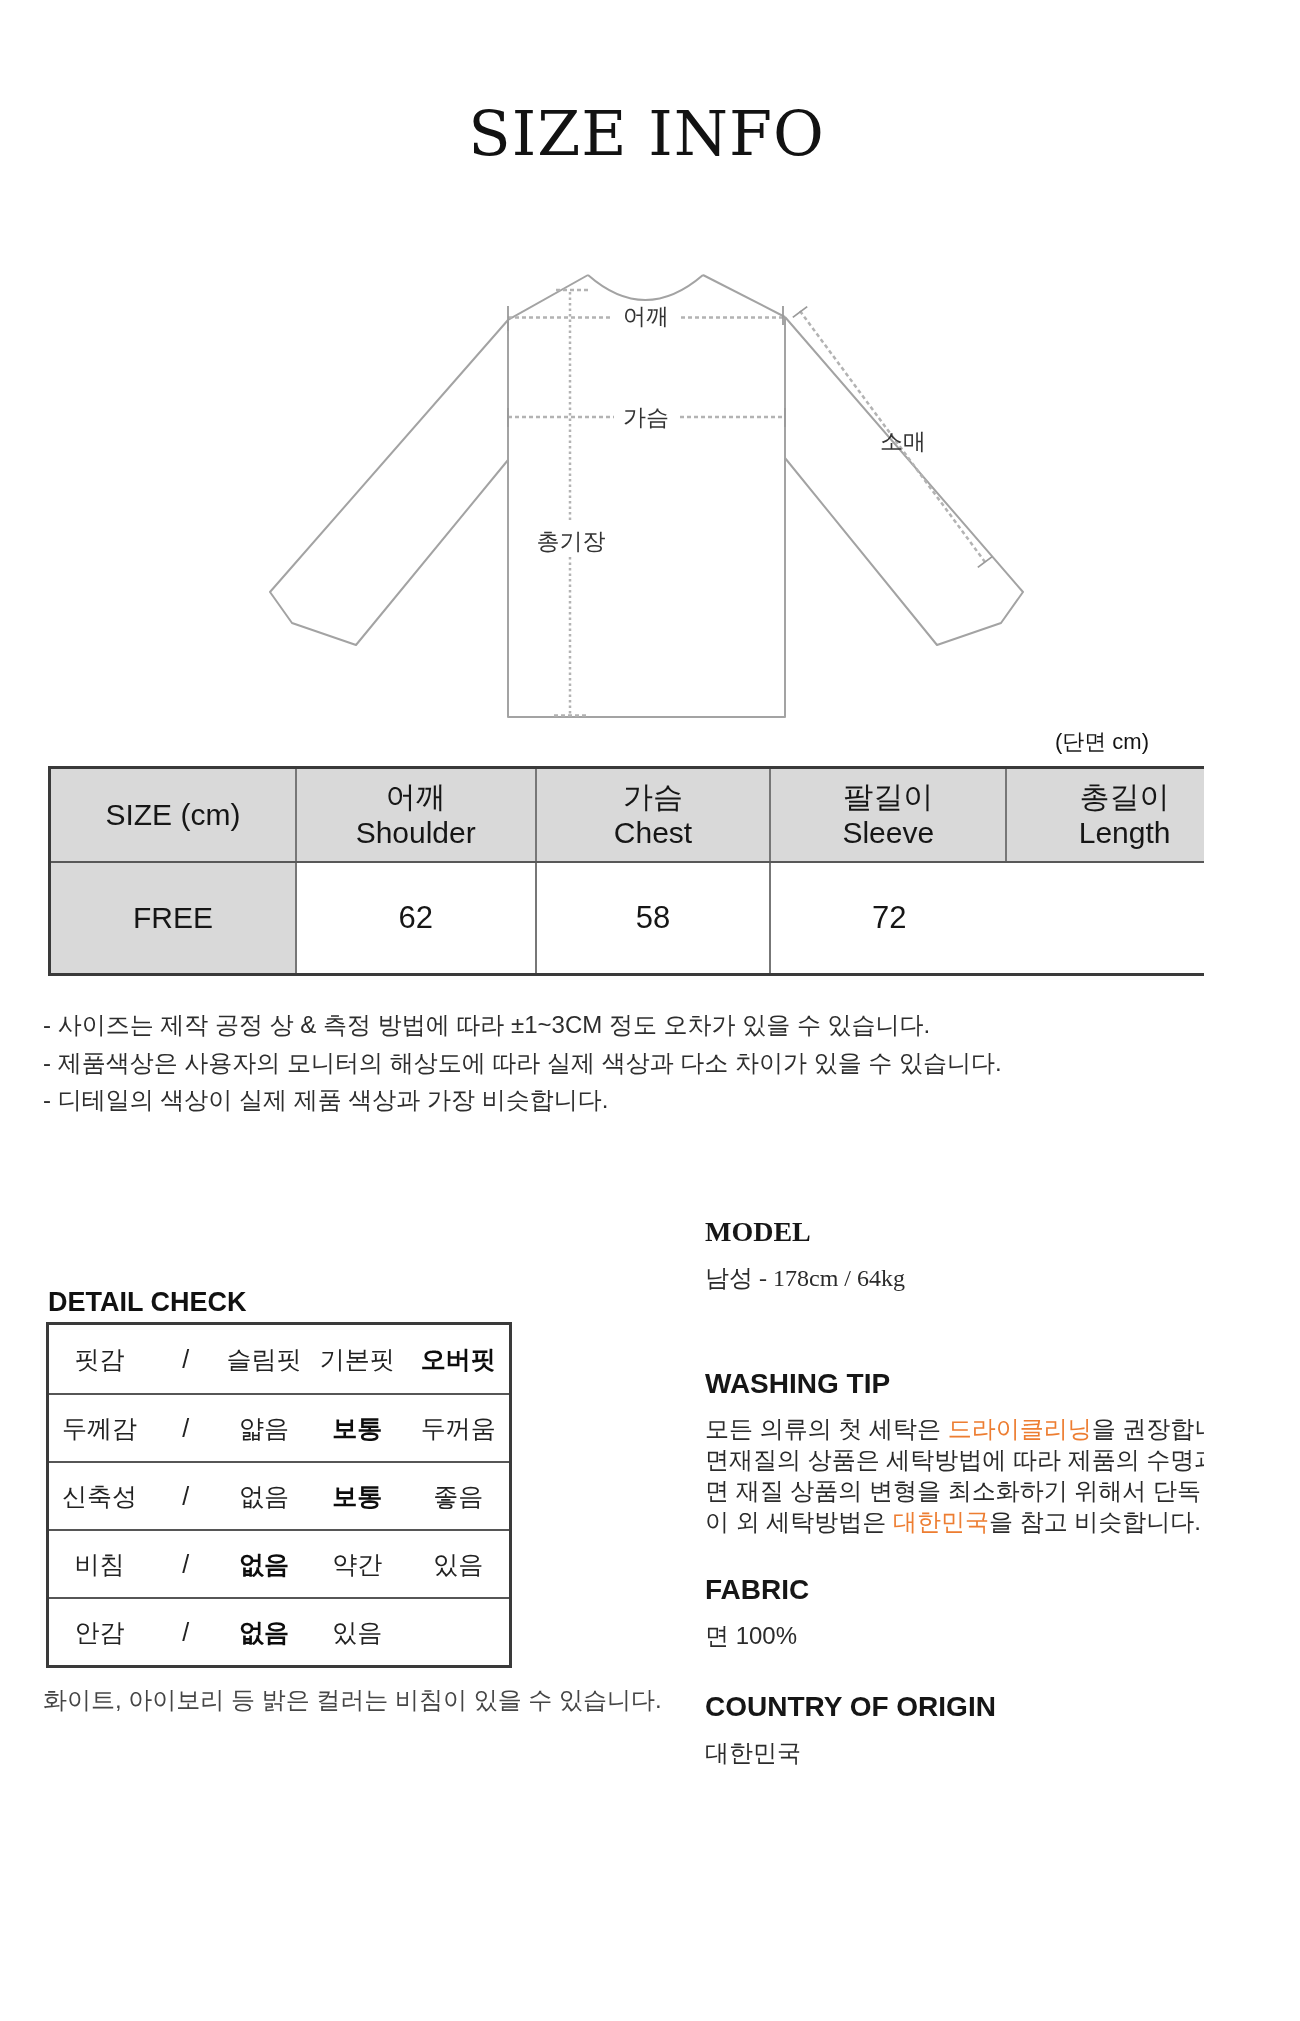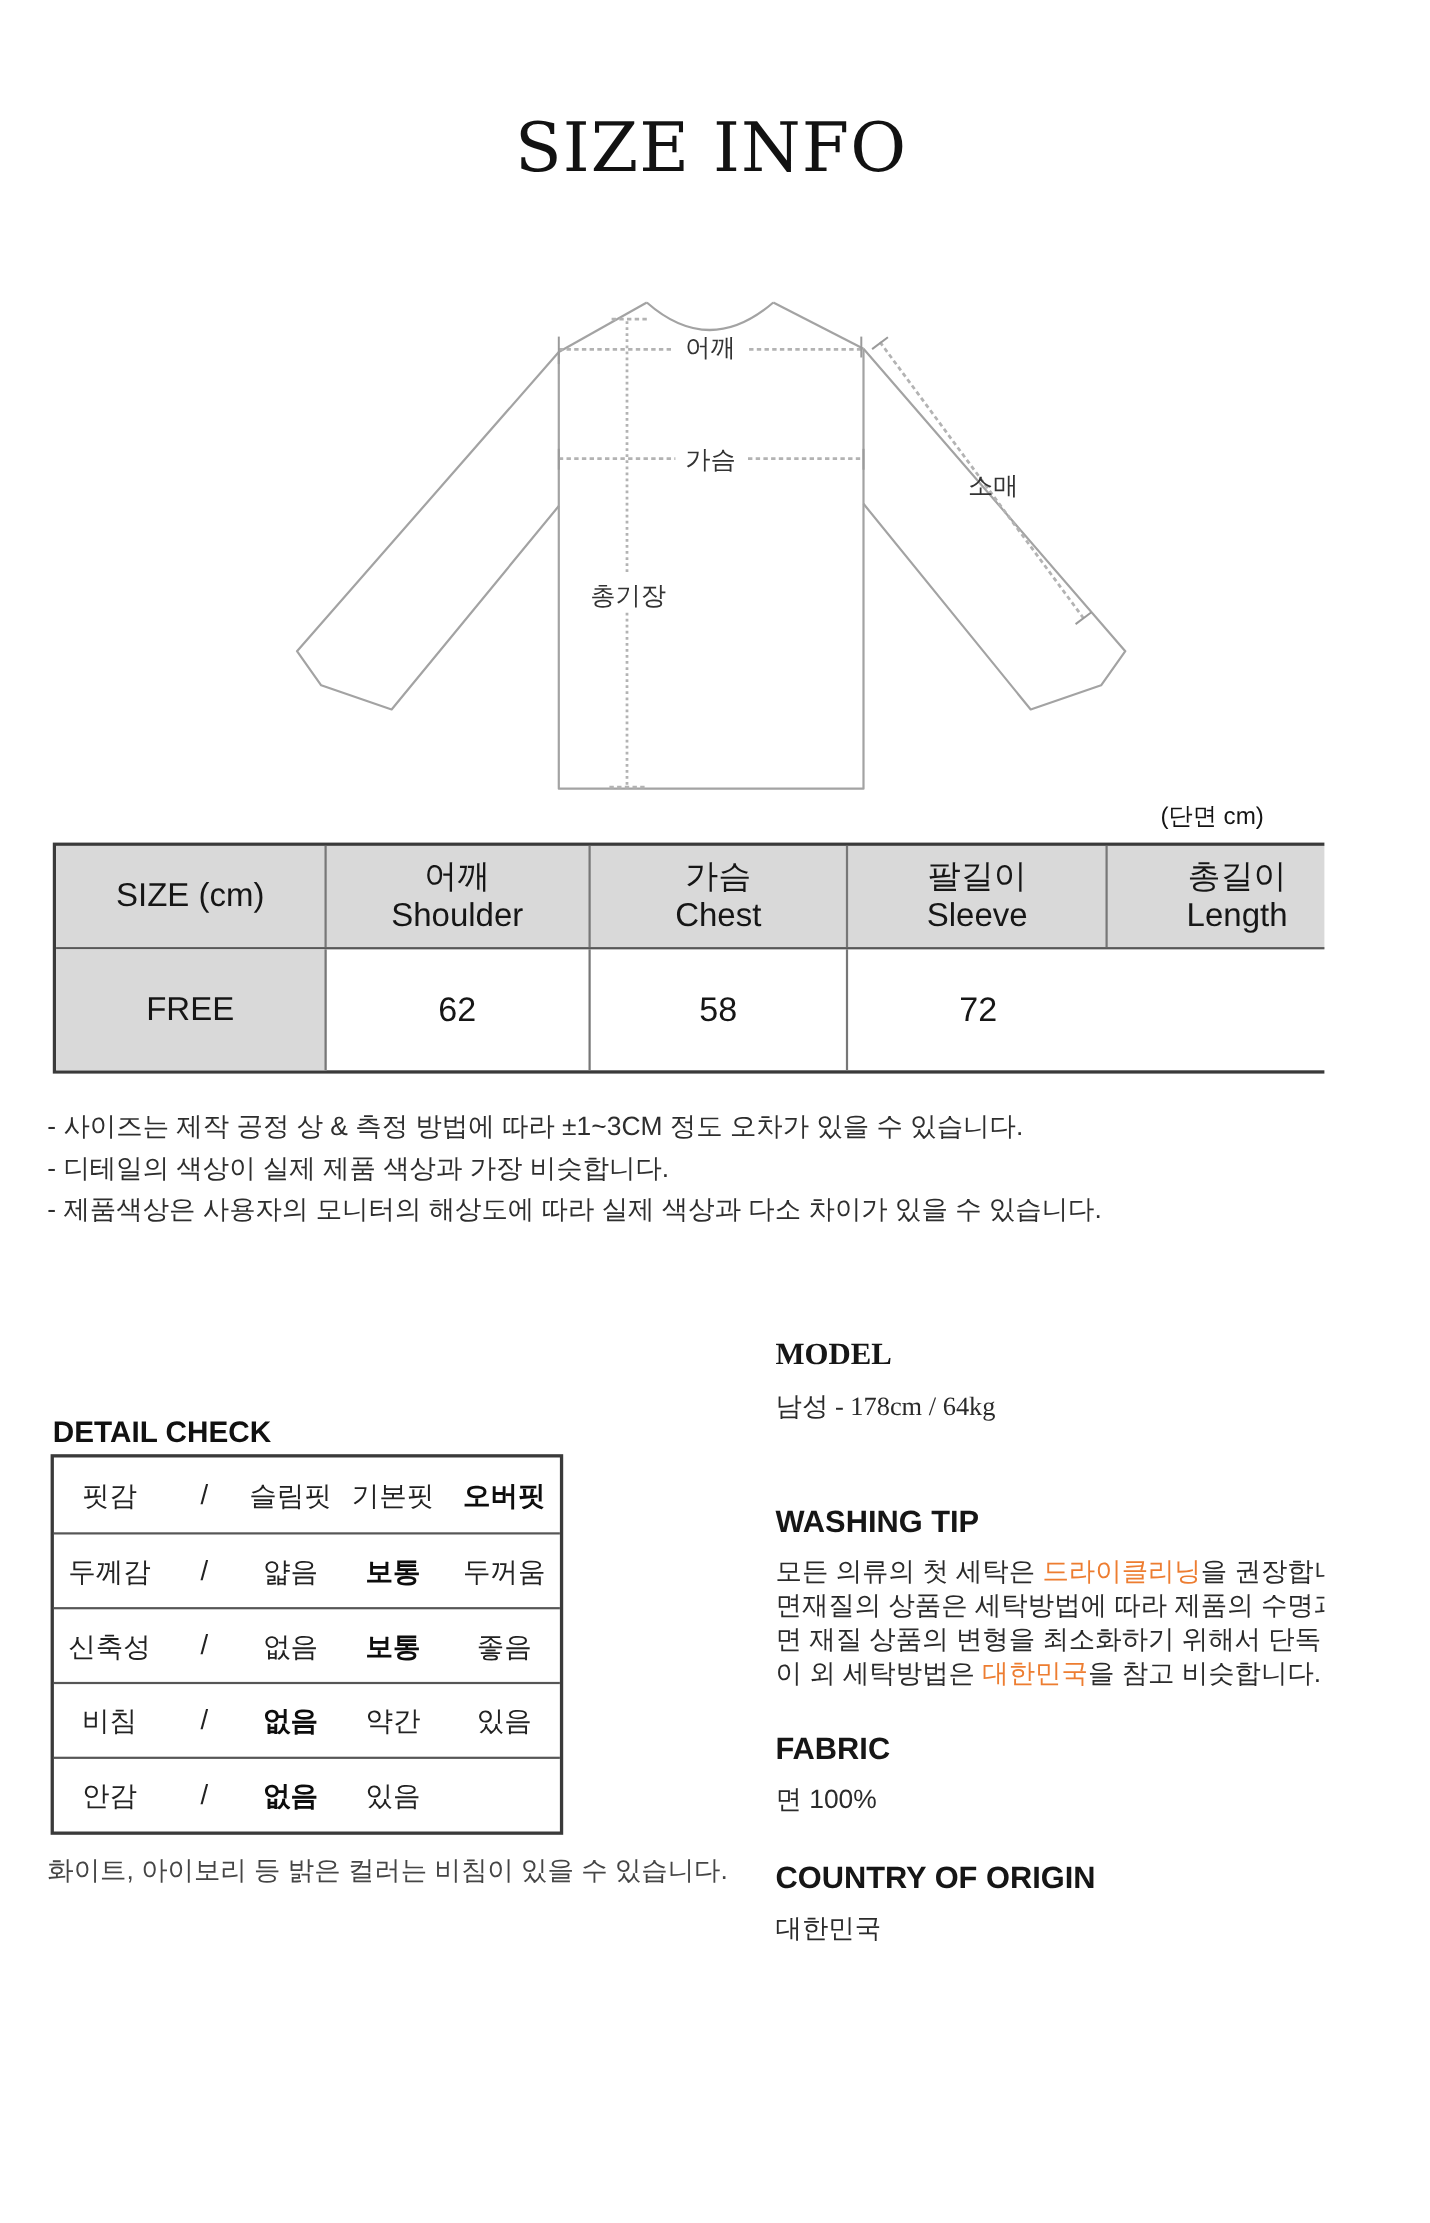--- a/index.html
+++ b/index.html
@@ -171,22 +171,22 @@
     <div class="st-row data">
       <div class="st-cell size-col">FREE</div>
       <div class="st-cell">62</div>
       <div class="st-cell">58</div>
       <div class="st-cell">72</div>
     </div>
   </div>
 
   <div class="size-notes">
     <div>- 사이즈는 제작 공정 상 &amp; 측정 방법에 따라 ±1~3CM 정도 오차가 있을 수 있습니다.</div>
+    <div>- 제품색상은 사용자의 모니터의 해상도에 따라 실제 색상과 다소 차이가 있을 수 있습니다.</div>
     <div>- 디테일의 색상이 실제 제품 색상과 가장 비슷합니다.</div>
-    <div>- 제품색상은 사용자의 모니터의 해상도에 따라 실제 색상과 다소 차이가 있을 수 있습니다.</div>
   </div>
 
   <div class="detail-heading">DETAIL CHECK</div>
 
   <div class="detail-table">
     <div class="dt-row">
       <div class="dt-cell">핏감</div>
       <div class="dt-cell">/</div>
       <div class="dt-cell">슬림핏</div>
       <div class="dt-cell">기본핏</div>

